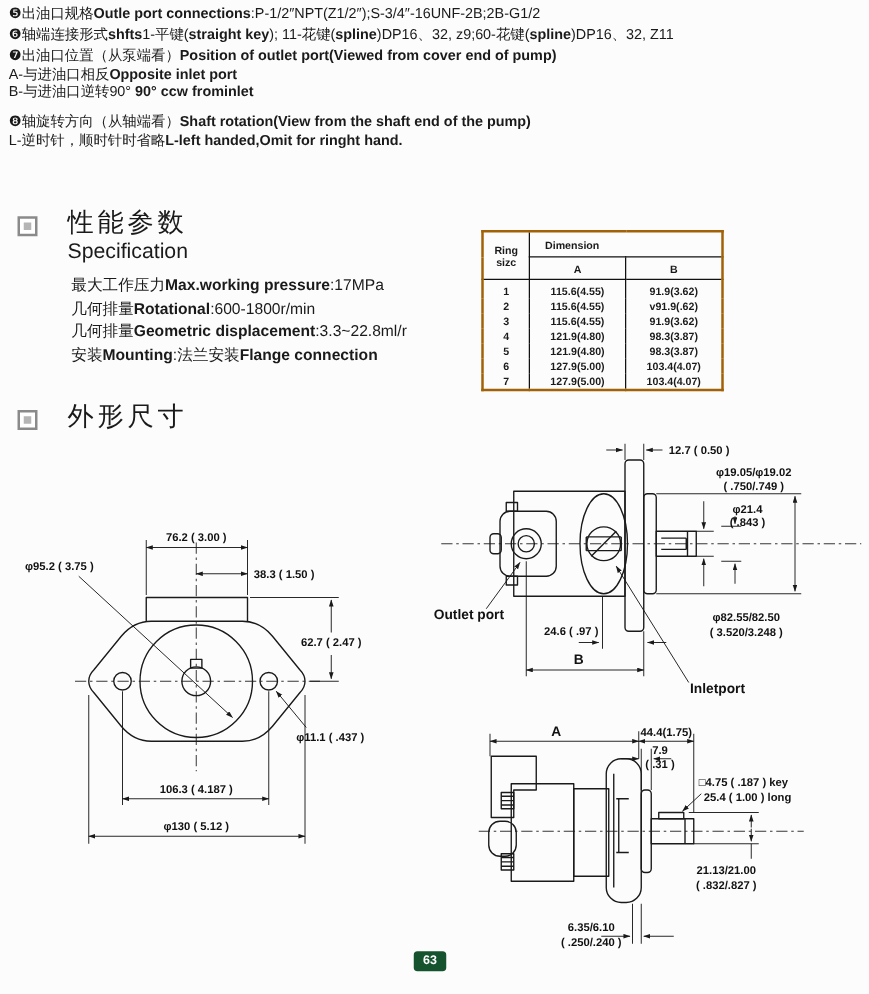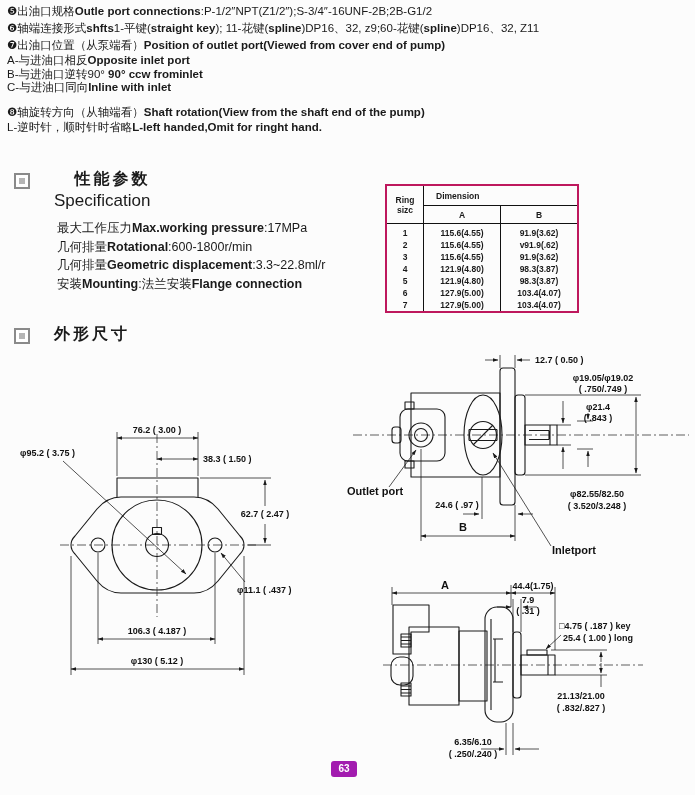--- a/index.html
+++ b/index.html
@@ -11,56 +11,55 @@
   .tline{white-space:nowrap;}
   .tline.main{line-height:17px;height:17px;}
   .tline.sub{line-height:13.5px;height:13.5px;}
   .tline.gap{margin-top:9px;}
   
   .sec-header{position:absolute;display:flex;align-items:flex-start;}
   .sec-bullet{width:12px;height:12px;border:2px solid #8a8a8a;background:#fff;margin-top:5px;
               display:flex;align-items:center;justify-content:center;}
   .sec-bullet i{display:block;width:6px;height:6px;background:#b5b5b5;}
   .sec-titles{margin-left:24px;}
-  .sec-zh{font-size:16px;font-weight:700;letter-spacing:3px;line-height:22px;text-align:right;}
+  .sec-zh{font-size:21px;font-weight:400;letter-spacing:3px;line-height:22px;}
   .sec-en{font-size:17px;line-height:22px;}
   
   .spec-lines{position:absolute;left:57px;top:219px;font-size:12.5px;}
   .tline.spec{line-height:18.5px;height:18.5px;white-space:nowrap;}
   
   .spec-table{position:absolute;left:385px;top:184px;border-collapse:collapse;
-              border:2px solid #be185d;font-size:8.5px;font-weight:700;}
+              border:2px solid #a16207;font-size:8.5px;font-weight:700;}
   .spec-table th,.spec-table td{border:1px solid #111;text-align:center;padding:0 2px;}
   .spec-table th.ring{width:32px;line-height:10px;}
   .spec-table th.dim{height:19px;text-align:left;padding-left:12px;}
   .spec-table th.ab{height:17px;width:72px;}
   .spec-table td{border-left:1px solid #111;border-right:1px solid #111;border-top:none;border-bottom:none;height:12px;}
   .spec-table tbody tr:first-child td{padding-top:3px;}
   
   svg{position:absolute;}
   svg text{fill:#111;font-family:"Liberation Sans","DejaVu Sans",sans-serif;
            font-size:9px;font-weight:700;}
   svg text.big{font-size:11px;}
   .outline{stroke:#1a1a1a;fill:none;stroke-width:1.1;stroke-linejoin:round;}
   .dim{stroke:#1a1a1a;fill:none;stroke-width:0.75;}
   .cl{stroke:#1a1a1a;fill:none;stroke-width:0.7;stroke-dasharray:9 3 2 3;}
   
-  .page-badge{position:absolute;left:331px;top:761px;width:26px;height:16px;background:#a21caf;
+  .page-badge{position:absolute;left:331px;top:761px;width:26px;height:16px;background:#14532d;
               border-radius:3px;color:#fff;font-size:10px;font-weight:700;text-align:center;line-height:16px;}
 </style>
 </head>
 <body>
 
 <div class="top-notes">
     <div class="tline main"><span>❺出油口规格</span><span class="b">Outle port connections</span><span>:P-1/2″NPT(Z1/2″);S-3/4″-16UNF-2B;2B-G1/2</span></div>
     <div class="tline main"><span>❻轴端连接形式</span><span class="b">shfts</span><span>1-平键(</span><span class="b">straight key</span><span>); 11-花键(</span><span class="b">spline</span><span>)DP16、32, z9;60-花键(</span><span class="b">spline</span><span>)DP16、32, Z11</span></div>
     <div class="tline main"><span>❼出油口位置（从泵端看）</span><span class="b">Position of outlet port(Viewed from cover end of pump)</span></div>
     <div class="tline sub"><span>A-与进油口相反</span><span class="b">Opposite inlet port</span></div>
     <div class="tline sub"><span>B-与进油口逆转90°</span><span class="b"> 90° ccw frominlet</span></div>
-    <div class="tline sub"><span>C-与进油口同向</span><span class="b">Inline with inlet</span></div>
     <div class="tline main gap"><span>❽轴旋转方向（从轴端看）</span><span class="b">Shaft rotation(View from the shaft end of the pump)</span></div>
     <div class="tline sub"><span>L-逆时针，顺时针时省略</span><span class="b">L-left handed,Omit for ringht hand.</span></div>
   </div>
 
 <div class="sec-header" style="left:14px;top:168px;">
   <span class="sec-bullet">
       <i></i>
     </span>
   <span class="sec-titles">
     <div class="sec-zh">性能参数</div>

